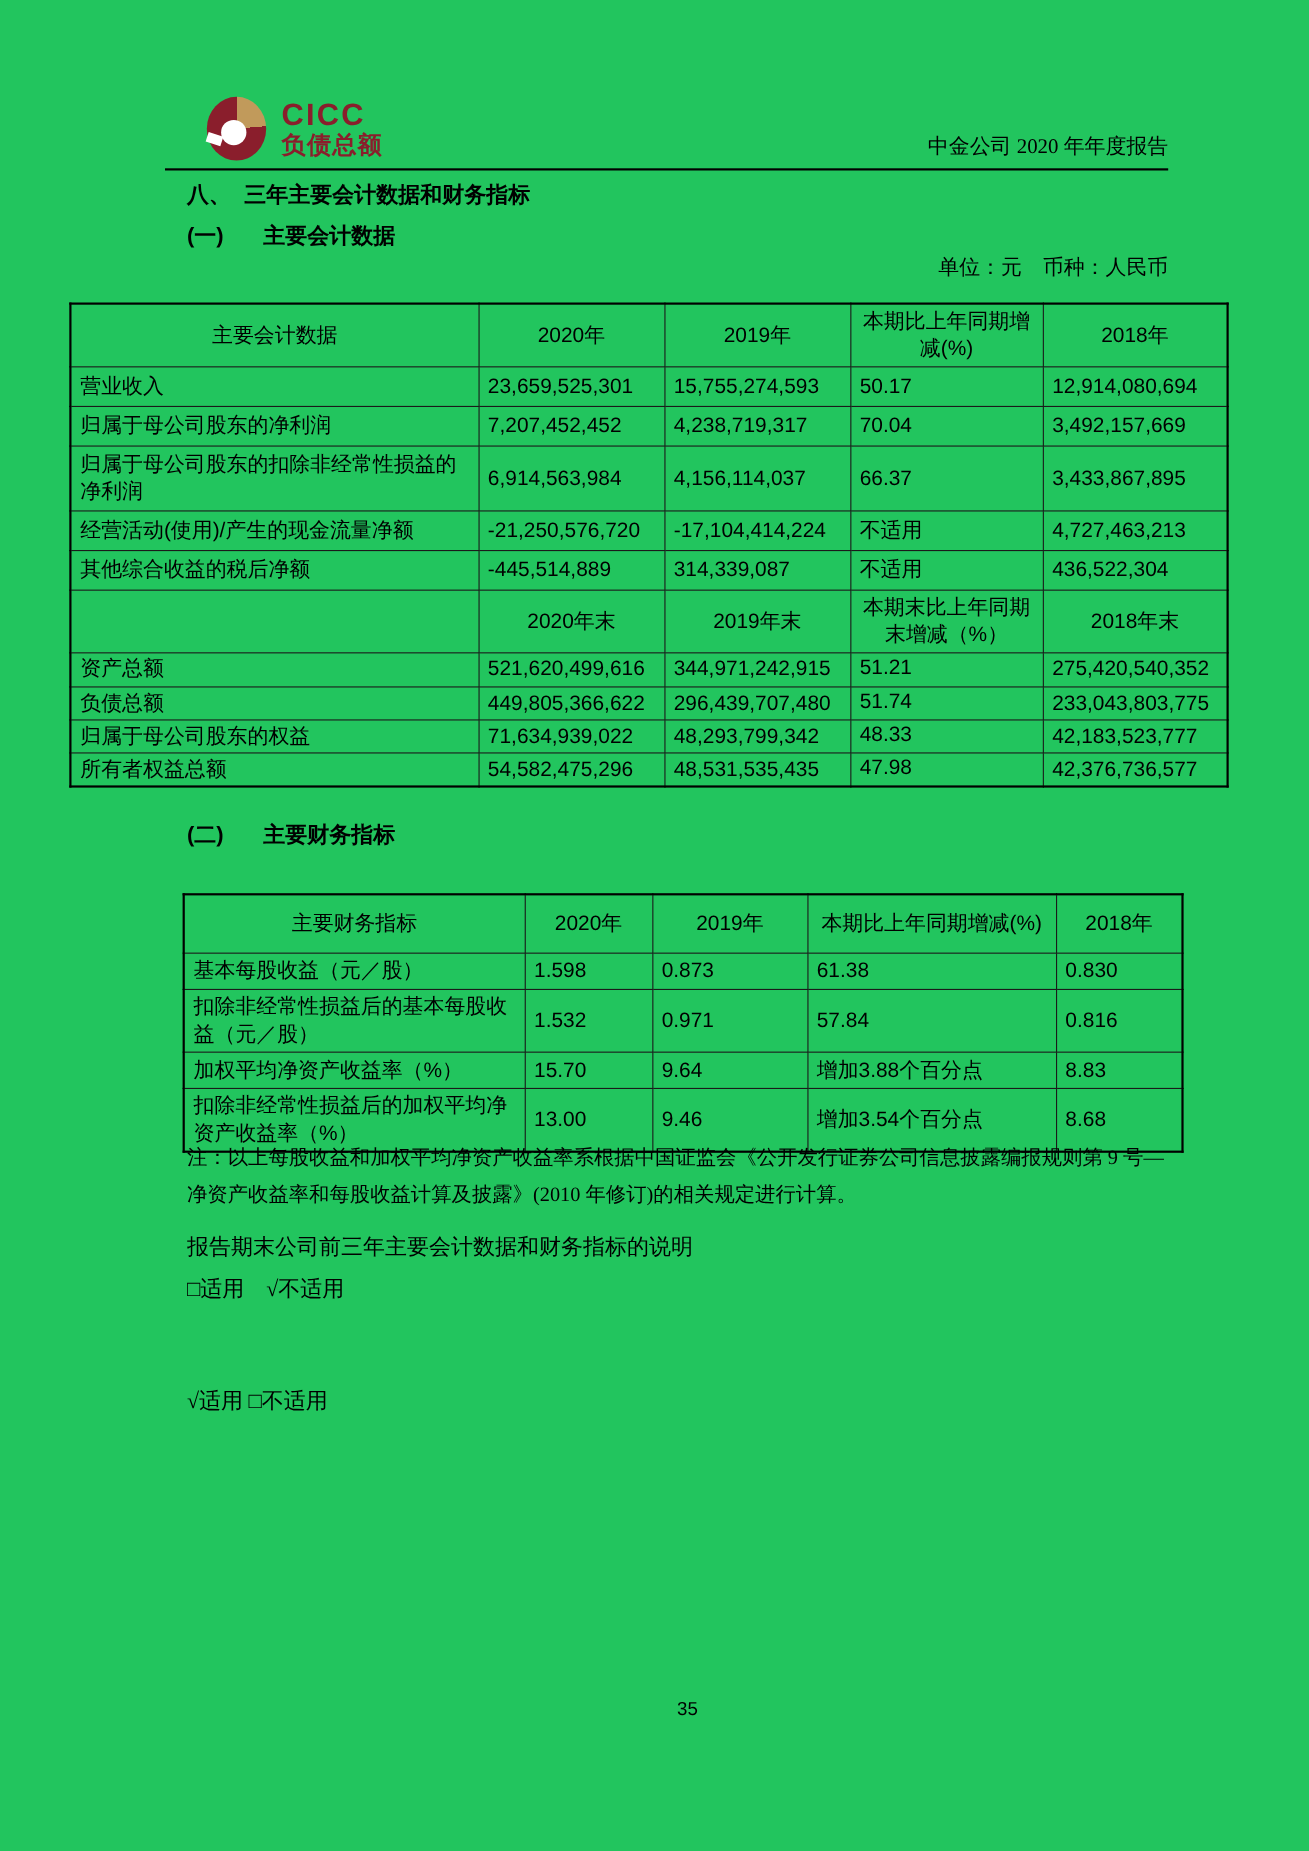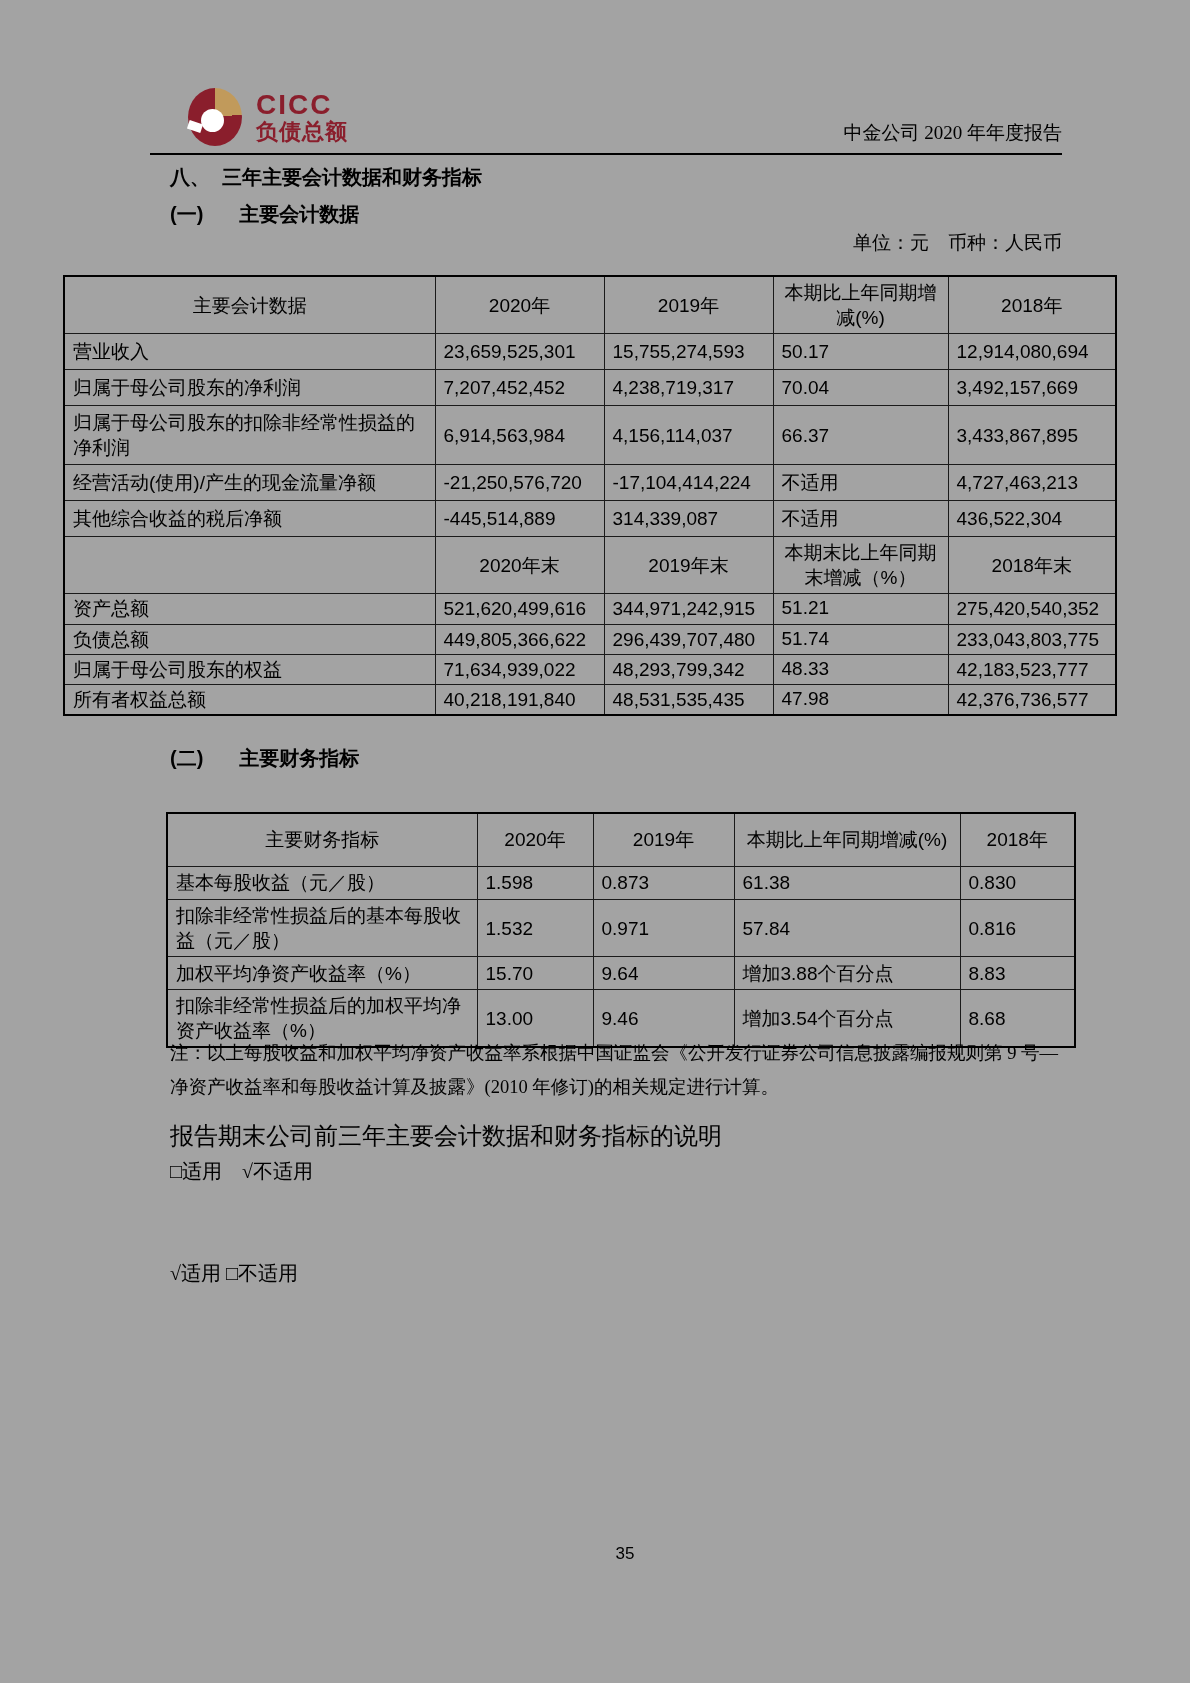--- a/index.html
+++ b/index.html
@@ -1,17 +1,17 @@
 <!DOCTYPE html>
 <html><head>
 <meta charset="utf-8">
 <style>
   html,body{margin:0;padding:0;background:#e8e8e8;}
   .page{
-    position:relative;width:1190px;height:1683px;background:#a3a3a3;margin:0 auto;
+    position:relative;width:1190px;height:1683px;background:#22c55e;margin:0 auto;
     font-family:"Liberation Serif","DejaVu Serif",serif;color:#000;overflow:hidden;
   }
   
   .logo{position:absolute;left:188px;top:88px;display:flex;align-items:flex-start;}
   .logo-mark{position:relative;width:54px;height:58px;border-radius:50%;
     background:conic-gradient(#c19a5b 0deg 85deg,#8a1e2c 85deg 360deg);}
   .logo-mark::after{content:"";position:absolute;left:13px;top:21px;width:23px;height:23px;
     border-radius:50%;background:#fff;}
   .logo-mark::before{content:"";position:absolute;left:0px;top:34px;width:14px;height:9px;
     background:#fff;transform:rotate(18deg);}
@@ -44,21 +44,21 @@
   .t1 tr.h td{height:50px;padding:3px 8px;}
   .t1 tr.a td{height:27px;}
   .t1 tr.b td{height:24px;padding:2px 8px;}
   .t1 tr.b td:nth-child(4){vertical-align:top;padding-top:1px;}
   .t2{left:166px;top:812px;width:908px;}
   .t2 tr.h td{height:46px;padding:3px 8px;}
   .t2 tr.a td{height:26px;padding:3px 10px 3px 8px;}
   
   .note{position:absolute;left:170px;top:1036px;width:900px;font-size:18.5px;
     line-height:1.85;margin:0;}
-  .statement{position:absolute;left:170px;top:1120px;font-size:24px;}
+  .statement{position:absolute;left:170px;top:1120px;font-size:20px;}
   .applicability{position:absolute;left:170px;font-size:20px;}
   .app1{top:1158px;}
   .app2{top:1260px;}
   .page-number{position:absolute;left:30px;top:1544px;width:1190px;text-align:center;
     font-size:17px;font-family:"Liberation Sans","DejaVu Sans",sans-serif;}
 </style>
 </head>
 <body>
 
 <div class="page">
@@ -158,21 +158,21 @@
         </tr>
         <tr class="b">
           <td>归属于母公司股东的权益</td>
           <td>71,634,939,022</td>
           <td>48,293,799,342</td>
           <td>48.33</td>
           <td>42,183,523,777</td>
         </tr>
         <tr class="b">
           <td>所有者权益总额</td>
-          <td>40,218,191,840</td>
+          <td>54,582,475,296</td>
           <td>48,531,535,435</td>
           <td>47.98</td>
           <td>42,376,736,577</td>
         </tr>
       </tbody>
   </table>
 
   <div class="h-sub h-sub2">
     <span>(二)</span><span class="ttl">主要财务指标</span>
   </div>

